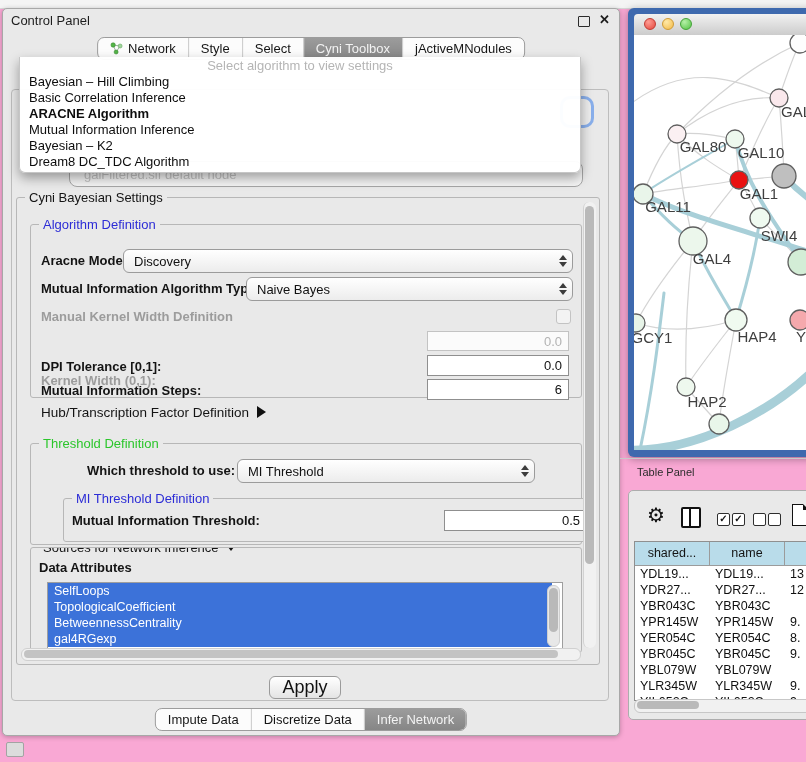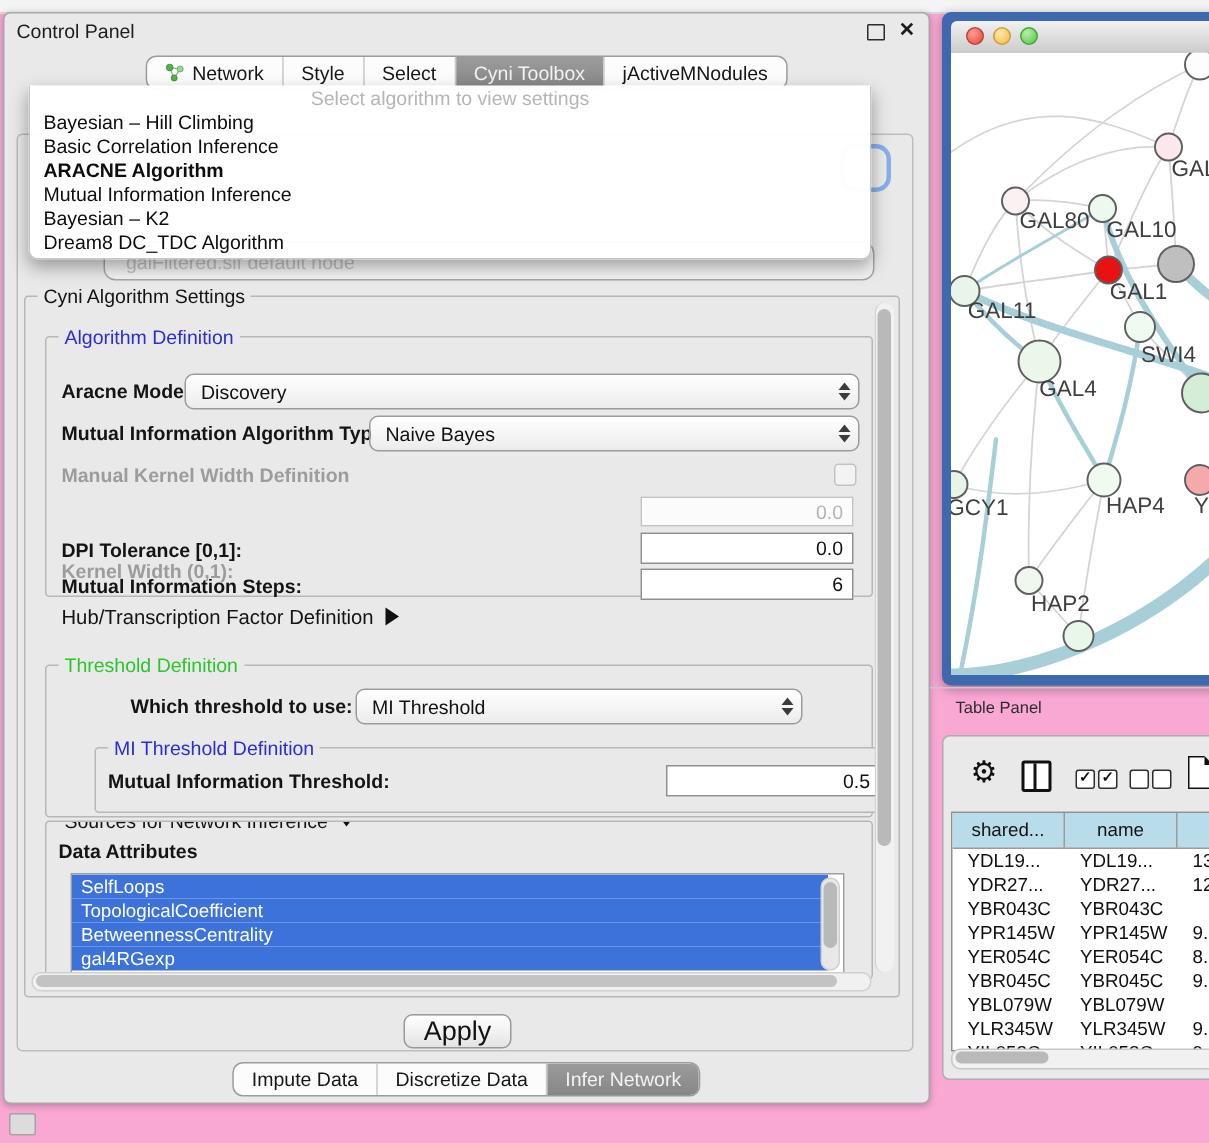--- a/index.html
+++ b/index.html
@@ -94,21 +94,21 @@
   .cb{width:11px;height:11px;border:1.6px solid #2e2e2e;border-radius:2px;background:#fff;font-size:10px;line-height:10px;
       text-align:center;color:#111;font-weight:700;}
   .doc-icon{left:163px;top:13px;width:15px;height:20px;border:1.6px solid #111;background:#fff;}
   .doc-icon::after{content:"";position:absolute;right:-1px;top:-1px;width:0;height:0;
       border-top:6px solid #e9e9e9;border-left:6px solid #111;}
 
   .tp-table{left:5px;top:50px;width:210px;height:158px;border:1px solid #8f8f8f;background:#fff;overflow:hidden;}
   .thead{display:flex;height:23px;background:#b9dcea;border-bottom:1px solid #9b9b9b;}
   .th{font-size:12.5px;color:#141414;line-height:23px;text-align:center;border-right:1px solid #9b9b9b;box-sizing:border-box;}
   .trow{display:flex;height:16px;}
-  .td{font-size:12.5px;color:#101010;line-height:16px;padding-left:10px;box-sizing:border-box;white-space:nowrap;overflow:hidden;}
+  .td{font-size:12.5px;color:#101010;line-height:16px;padding-left:5px;box-sizing:border-box;white-space:nowrap;overflow:hidden;}
   .tp-hscroll{left:5px;top:208px;width:178px;height:12px;background:#f1f1f1;border:1px solid #c7c7c7;border-radius:6px;}
   .tp-hthumb{position:absolute;left:2px;top:1px;width:62px;height:8px;border-radius:5px;background:#b9b9b9;}
 
   .dock-icon{left:6px;top:742px;width:16px;height:13px;border:1px solid #a3a3a3;background:#dcdcdc;border-radius:2px;}
 </style>
 </head>
 <body>
 
 <div id="app">
   <div class="abs top-strip"></div>
@@ -157,21 +157,21 @@
           <div class="pitem">Bayesian – Hill Climbing</div>
           <div class="pitem">Basic Correlation Inference</div>
           <div class="pitem" style="font-weight: 700;">ARACNE Algorithm</div>
           <div class="pitem">Mutual Information Inference</div>
           <div class="pitem">Bayesian – K2</div>
           <div class="pitem">Dream8 DC_TDC Algorithm</div>
         </div>
     </div>
 
     <div class="abs group" style="left:13px;top:188px;width:582px;height:466px;">
-      <span class="gtitle">Cyni Algorithm Settings</span>
+      <span class="gtitle">Cyni Bayesian Settings</span>
 
       <div class="abs group" style="left:13px;top:26px;width:550px;height:172px;">
         <span class="gtitle blue">Algorithm Definition</span>
 
         <span class="abs lbl b" style="left:10px;top:28px;">Aracne Mode:</span>
         <div class="abs combo" style="left:92px;top:24px;width:416px;">
           <span>Discovery</span>
           <span class="stepper">
               <i class="up"></i>
               <i class="dn"></i>

